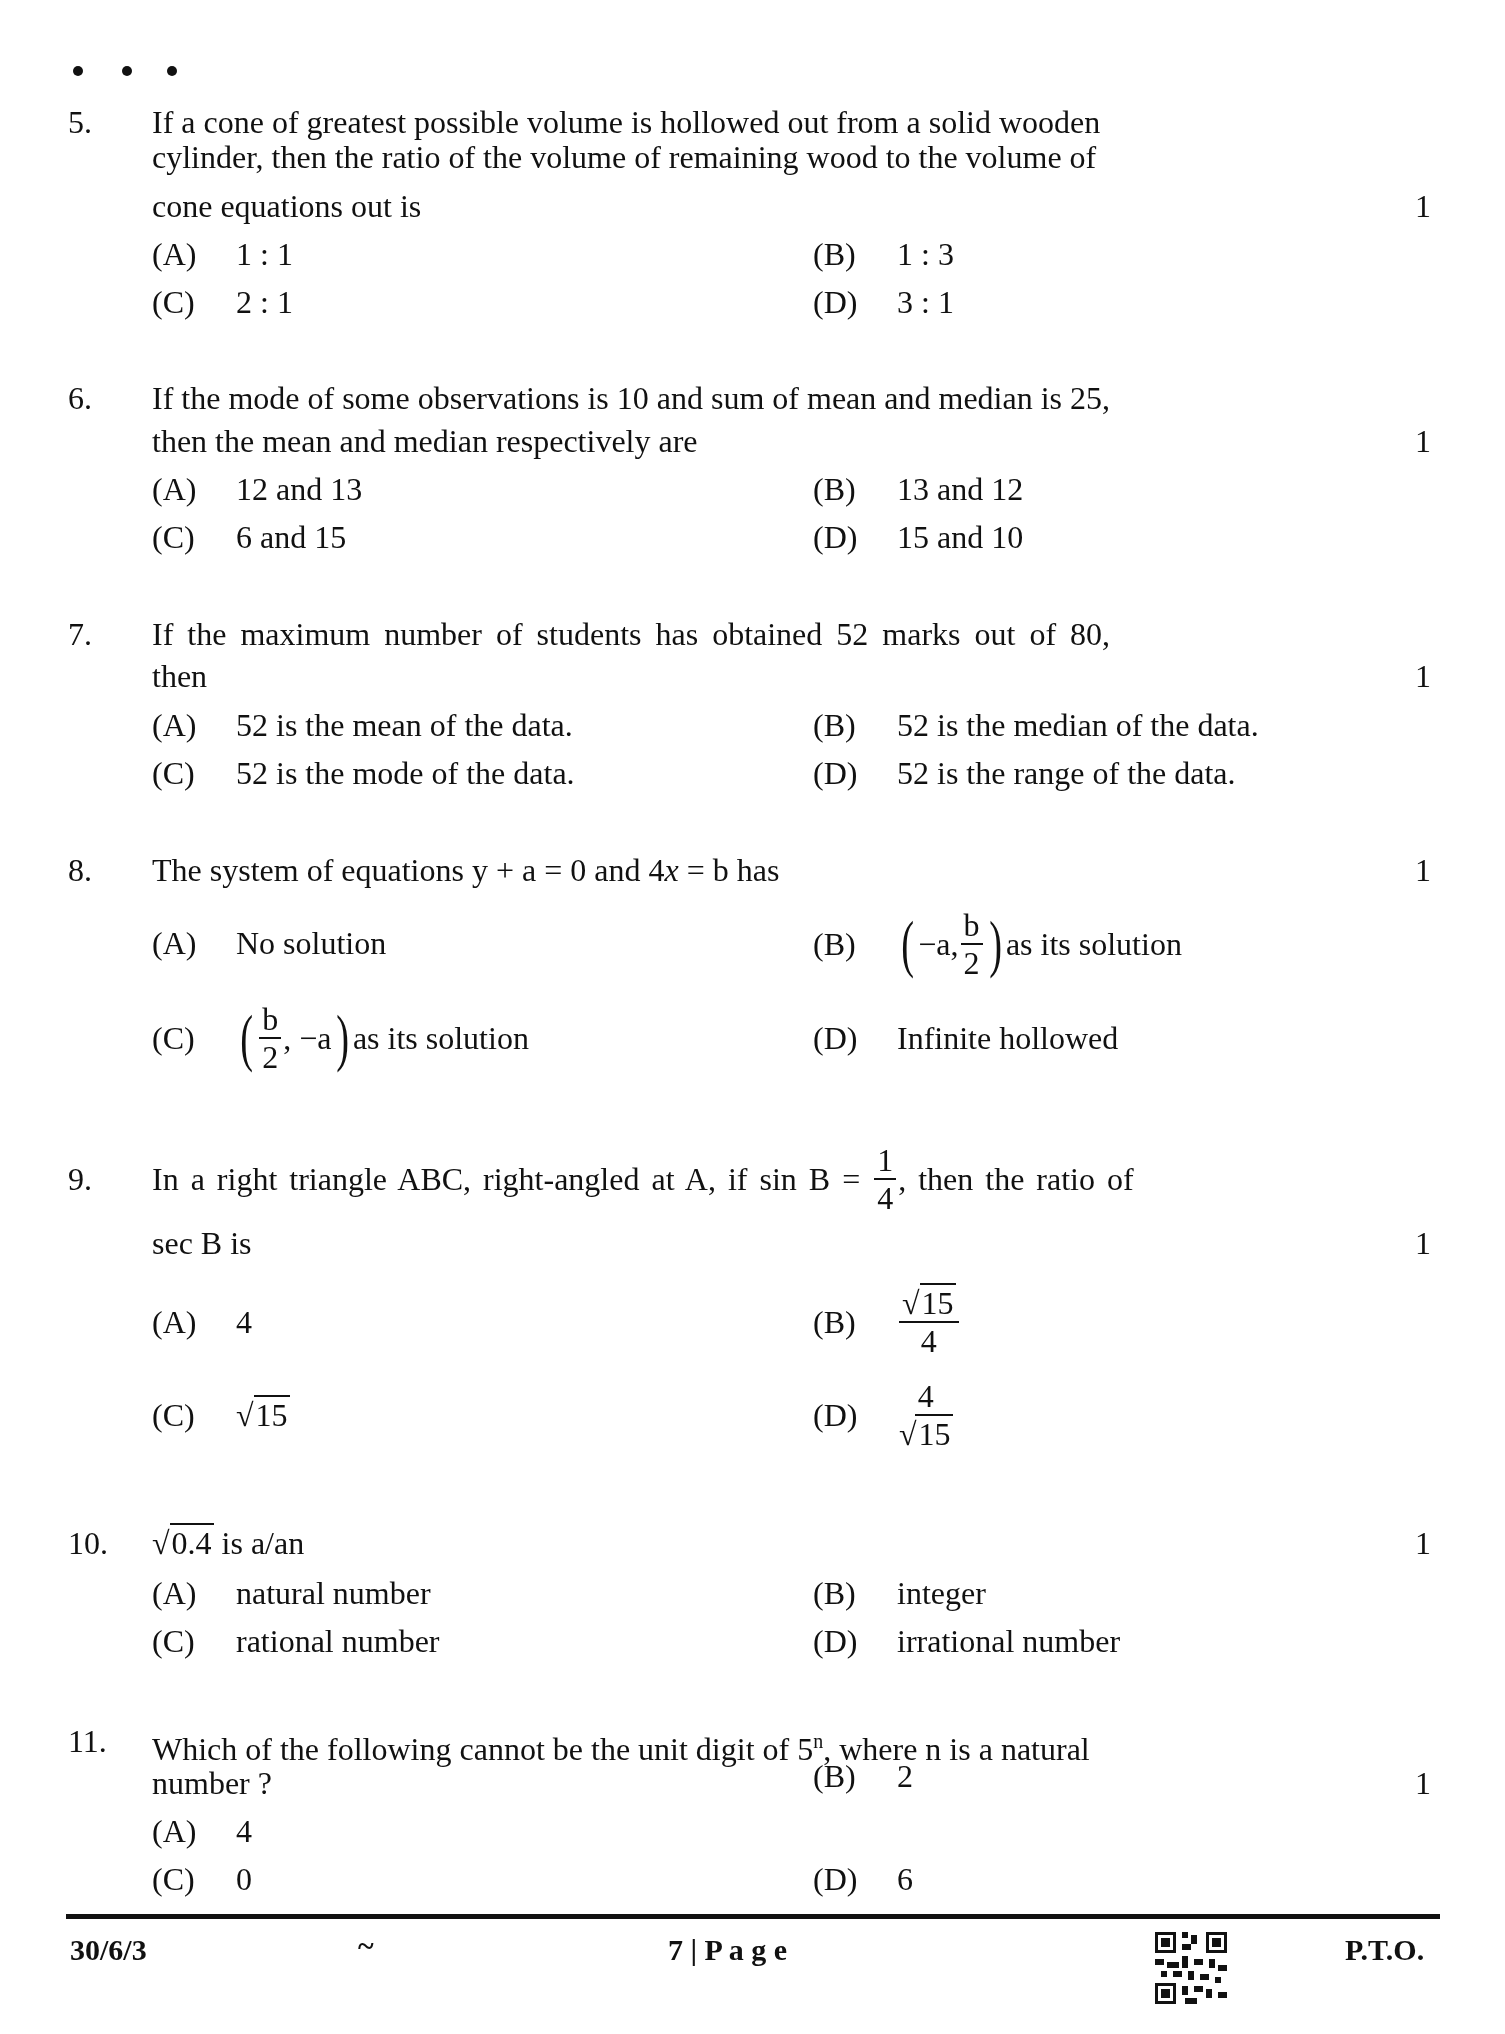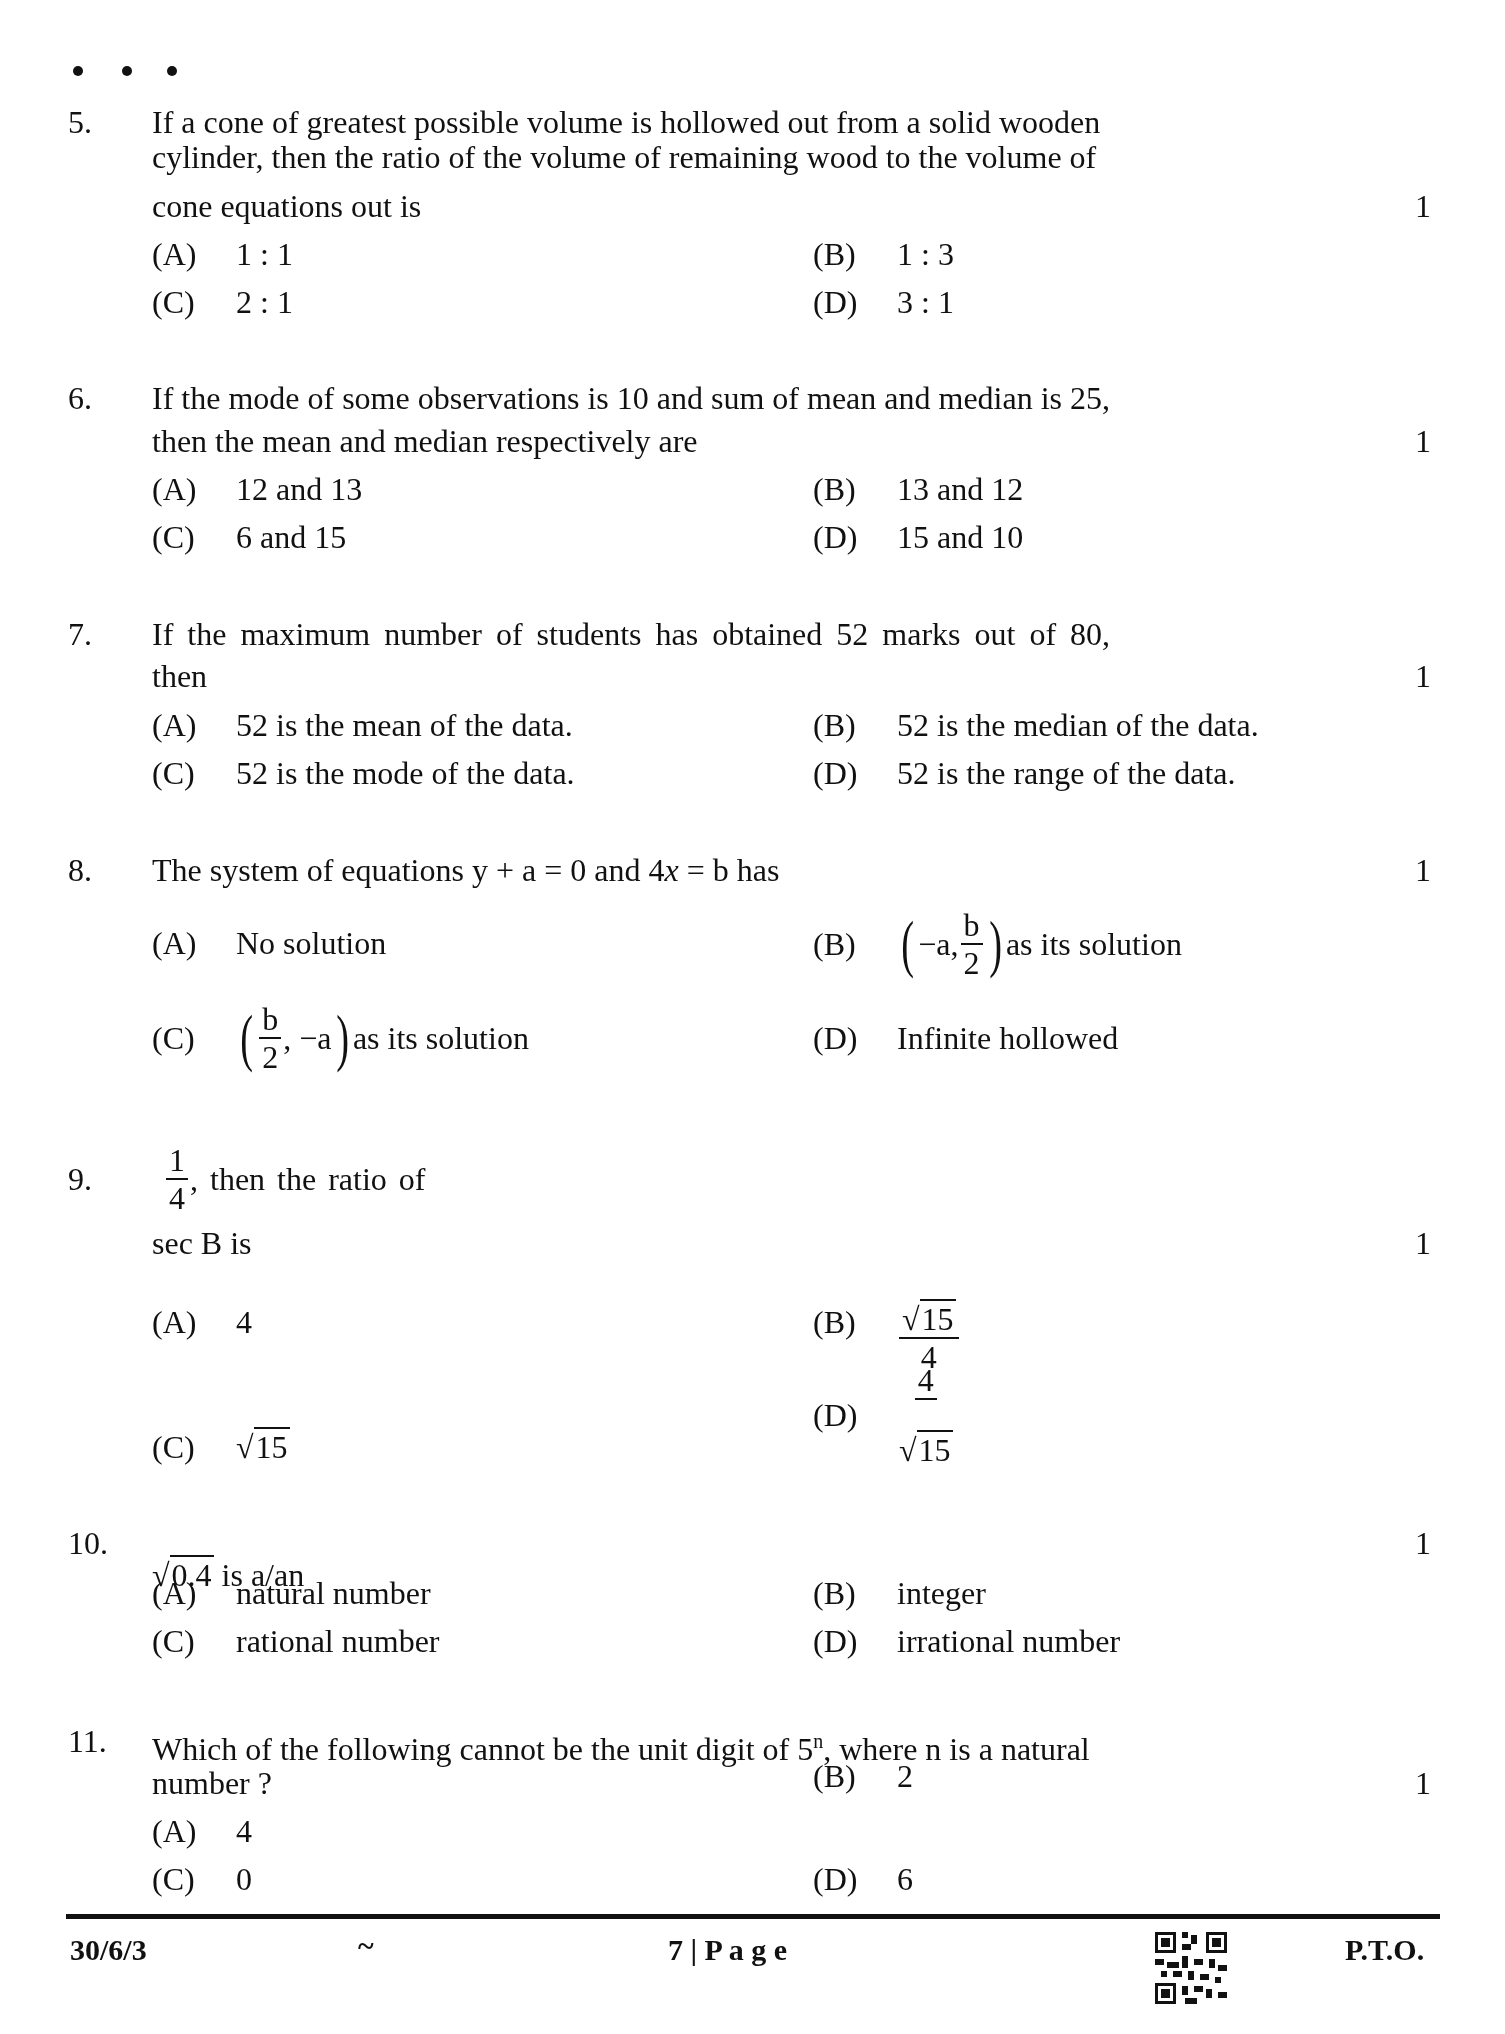--- a/index.html
+++ b/index.html
@@ -10,21 +10,21 @@
   .dot { position:absolute; width:10px; height:10px; border-radius:50%; background:#111; }
   .qnum { left:68px; }
   .qtext { left:152px; }
   .mark { left:1415px; }
   .optA { left:152px; }
   .optB { left:813px; }
   .lbl { display:inline-block; width:84px; }
   .frac { display:inline-flex; flex-direction:column; align-items:center; vertical-align:middle; line-height:1; margin:0 2px; }
   .frac .num { padding:0 3px 2px 3px; border-bottom:2px solid #111; }
   .frac .den { padding-top:2px; }
-  .sqrt { display:inline-block;margin-top:32px; }
+  .sqrt { display:inline-block; }
   .sqrt .rad { border-top:2px solid #111; padding:0 2px; }
   .paren { font-size:64px; line-height:1; vertical-align:middle; font-weight:200; transform:scaleX(0.6); display:inline-block; }
   .rule { position:absolute; left:66px; width:1374px; top:1914px; height:5px; background:#111; }
   .foot { font-family:"Liberation Serif","DejaVu Serif",serif; font-weight:bold; font-size:30px; line-height:36px; }
   .qr { position:absolute; left:1155px; top:1932px; width:72px; height:72px; }
 </style>
 </head>
 <body>
 
 <div>
@@ -97,21 +97,21 @@
     <span class="paren">)</span>
     <span>as its solution</span>
   </div>
 
   <div class="abs t optB" style="top:1018px"><span class="lbl">(D)</span><span>Infinite hollowed</span></div>
 </div>
 
 <div>
   <div class="abs t qnum" style="top:1159px">9.</div>
   <div class="abs t qtext" style="top:1135px;height:88px;display:flex;align-items:center;word-spacing:4px">
-    &nbsp;
+    <span>In a right triangle ABC, right-angled at A, if sin B =</span>&nbsp;
     <span class="frac">
         <span class="num">1</span>
         <span class="den">4</span>
       </span>
     <span>, then the ratio of</span>
   </div>
   <div class="abs t qtext" style="top:1223px">sec B is</div>
   <div class="abs t mark" style="top:1223px">1</div>
 
   <div class="abs t optA" style="top:1302px"><span class="lbl">(A)</span><span>4</span></div>

